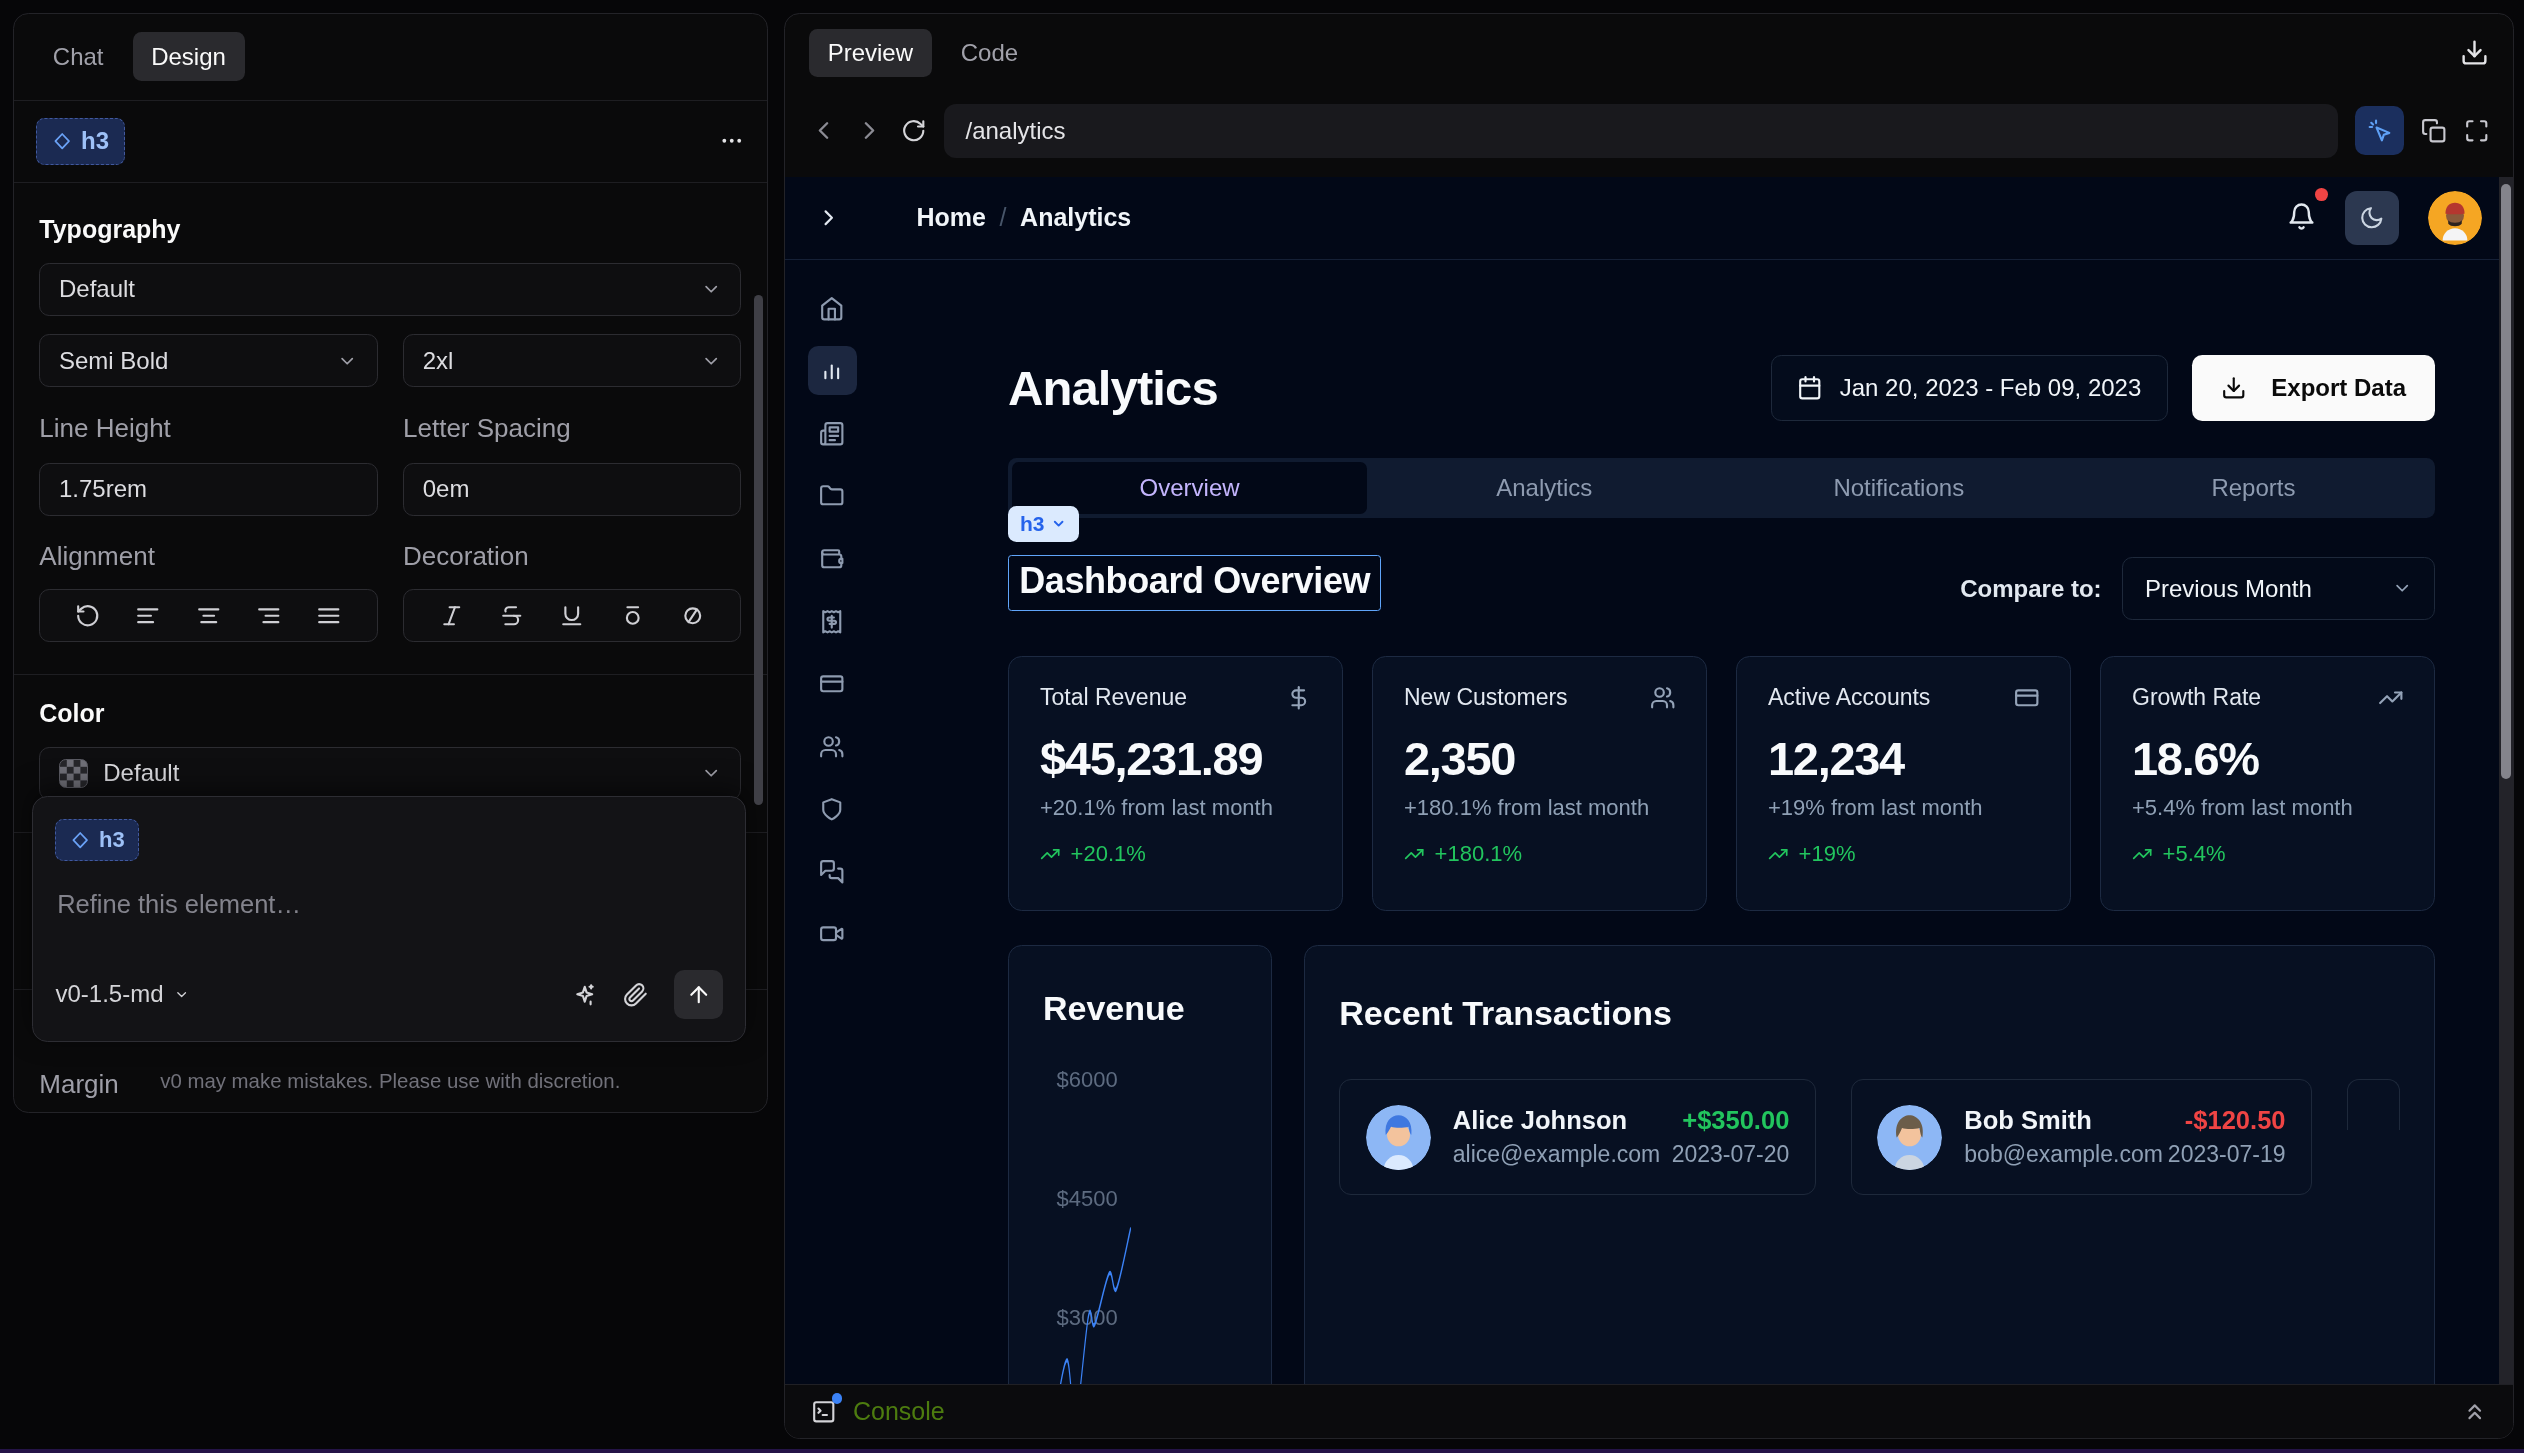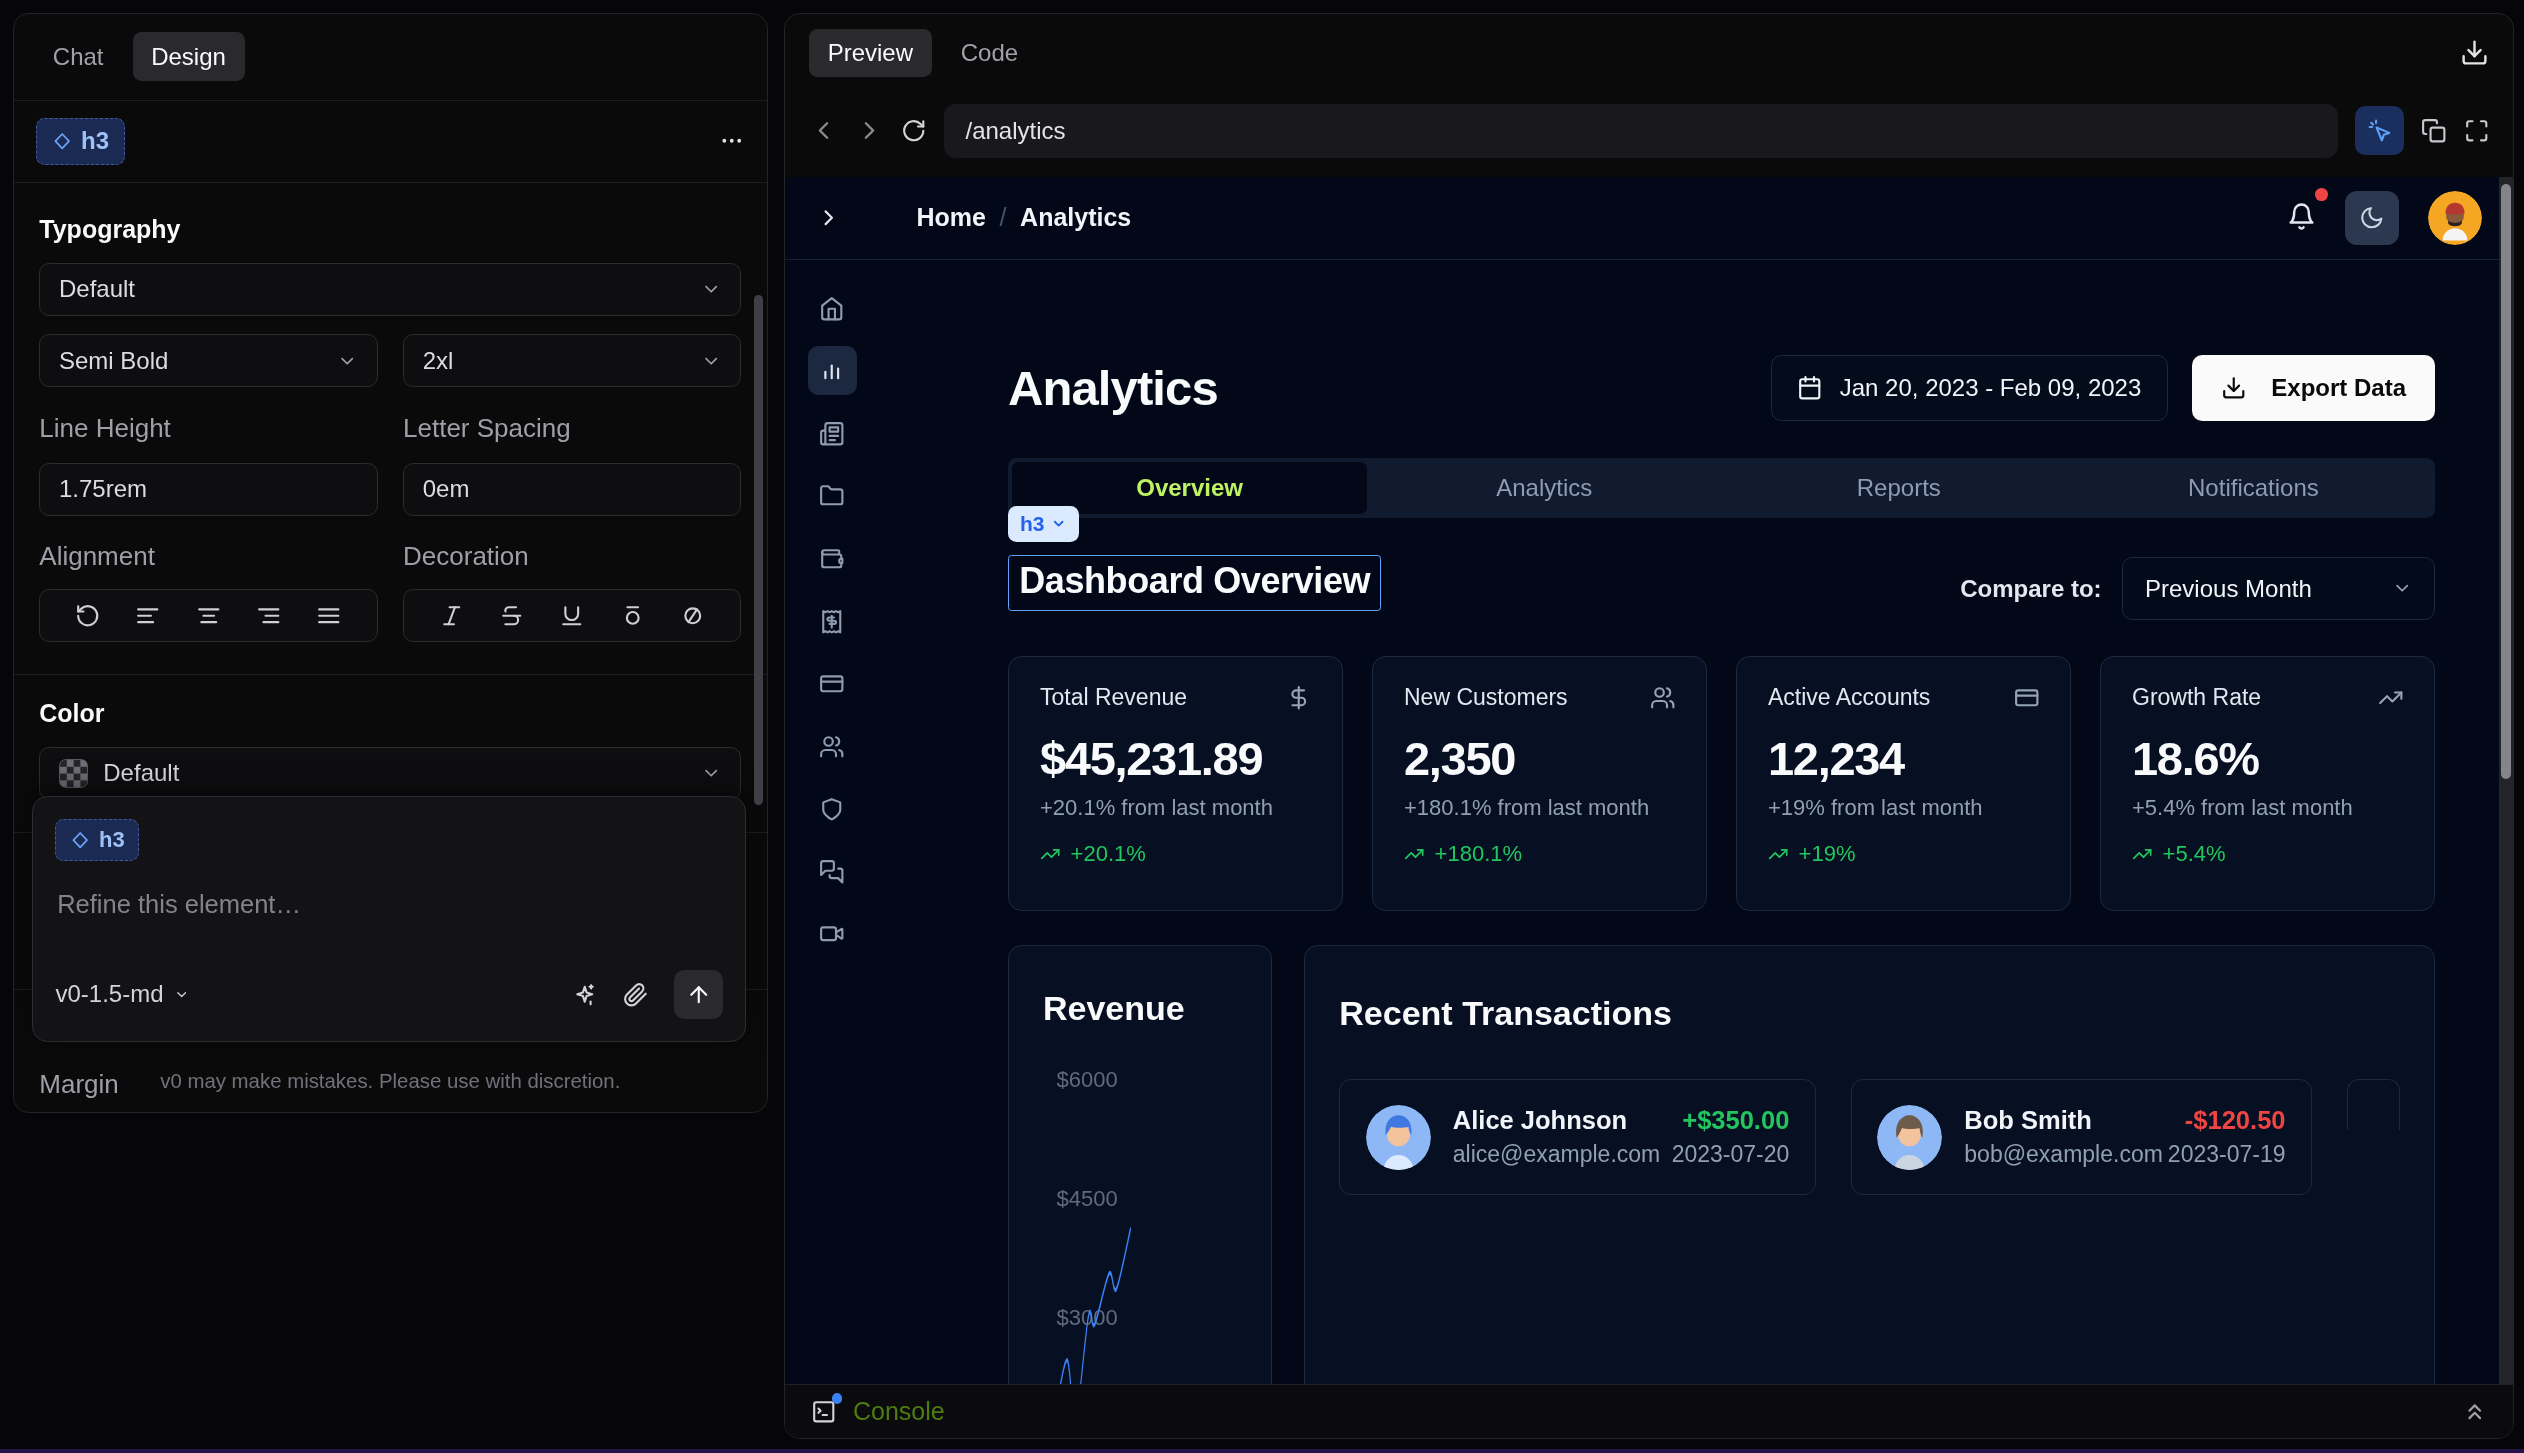--- a/index.html
+++ b/index.html
@@ -69,21 +69,21 @@
   .rail-btn{width:49px;height:49px;border-radius:10.2px;display:flex;align-items:center;justify-content:center;color:#8e9bb0;margin-bottom:13.6px;background:none;border:none;cursor:pointer}
   .rail-btn.active{background:#1c2740;color:#e2e8f0}
   .vp-main{flex:1;padding:95px 78px 0 129px;min-width:0}
   .title-row{display:flex;align-items:center;justify-content:space-between}
   .h1{font-size:49px;font-weight:800;letter-spacing:-0.9px;color:#f8fafc}
   .title-actions{display:flex;align-items:center;gap:24px}
   .date-btn{height:66px;display:flex;align-items:center;gap:17px;border:0.9px solid #1e293b;border-radius:10.2px;background:#040c1c;padding:0 25.5px;color:#f1f5f9;font-size:24px;cursor:pointer}
   .export-btn{height:66px;display:flex;align-items:center;gap:25px;border:none;border-radius:10.2px;background:#fafafa;padding:0 29px;color:#0a0a0a;font-size:24px;font-weight:700;cursor:pointer}
   .tabs{margin-top:37px;height:60px;background:#101b30;border-radius:8.5px;padding:4.3px;display:grid;grid-template-columns:repeat(4,1fr)}
   .ptab{display:flex;align-items:center;justify-content:center;font-size:24px;color:#8e9bb0;background:none;border:none;border-radius:6.8px;cursor:pointer;font-family:inherit}
-  .ptab.active{background:#020817;color:#bef264;font-weight:700}
+  .ptab.active{background:#020817;color:#c4b5fd;font-weight:400}
   .selbadge{position:relative;z-index:2;display:inline-flex;align-items:center;gap:6.8px;margin-top:-12px;background:#dbeafe;color:#2563eb;font-size:21px;font-weight:800;border-radius:8.5px;padding:6px 12px;cursor:pointer}
   .heading-row{display:flex;align-items:flex-start;justify-content:space-between;margin-top:13.6px}
   .sel-outline{display:inline-block;border:1.7px solid #60a5fa;border-radius:3.4px;padding:3.4px 10.2px 8.5px}
   .h2{font-size:36px;font-weight:700;color:#f8fafc;letter-spacing:-0.4px}
   .compare{display:flex;align-items:center;gap:20.4px;margin-top:1.7px}
   .compare-label{font-size:24px;font-weight:700;color:#e2e8f0}
   .compare-sel{width:313px;height:63px;border:0.9px solid #1e293b;border-radius:10.2px;display:flex;align-items:center;justify-content:space-between;background:#030a19;padding:0 22px;color:#f1f5f9;font-size:24px;cursor:pointer}
   .compare-sel .chev{color:#94a3b8}
   .stats{margin-top:36px;display:grid;grid-template-columns:repeat(4,1fr);gap:29px}
   .scard{background:#071022;border:0.9px solid #1d2a42;border-radius:13.6px;padding:27px 31px 0;height:255px}
@@ -551,22 +551,22 @@
                   <path d="M12 15V3"></path>
                 </svg>
               <span>Export Data</span>
             </button>
           </div>
         </div>
 
         <div class="tabs">
           <button class="ptab active">Overview</button>
           <button class="ptab">Analytics</button>
+          <button class="ptab">Notifications</button>
           <button class="ptab">Reports</button>
-          <button class="ptab">Notifications</button>
         </div>
 
         <div>
           <span class="selbadge">
             <span>h3</span>
             <svg class="ic ic-xs" style="stroke-width:3" viewBox="0 0 24 24">
                 <path d="m6 9 6 6 6-6"></path>
               </svg>
           </span>
         </div>

